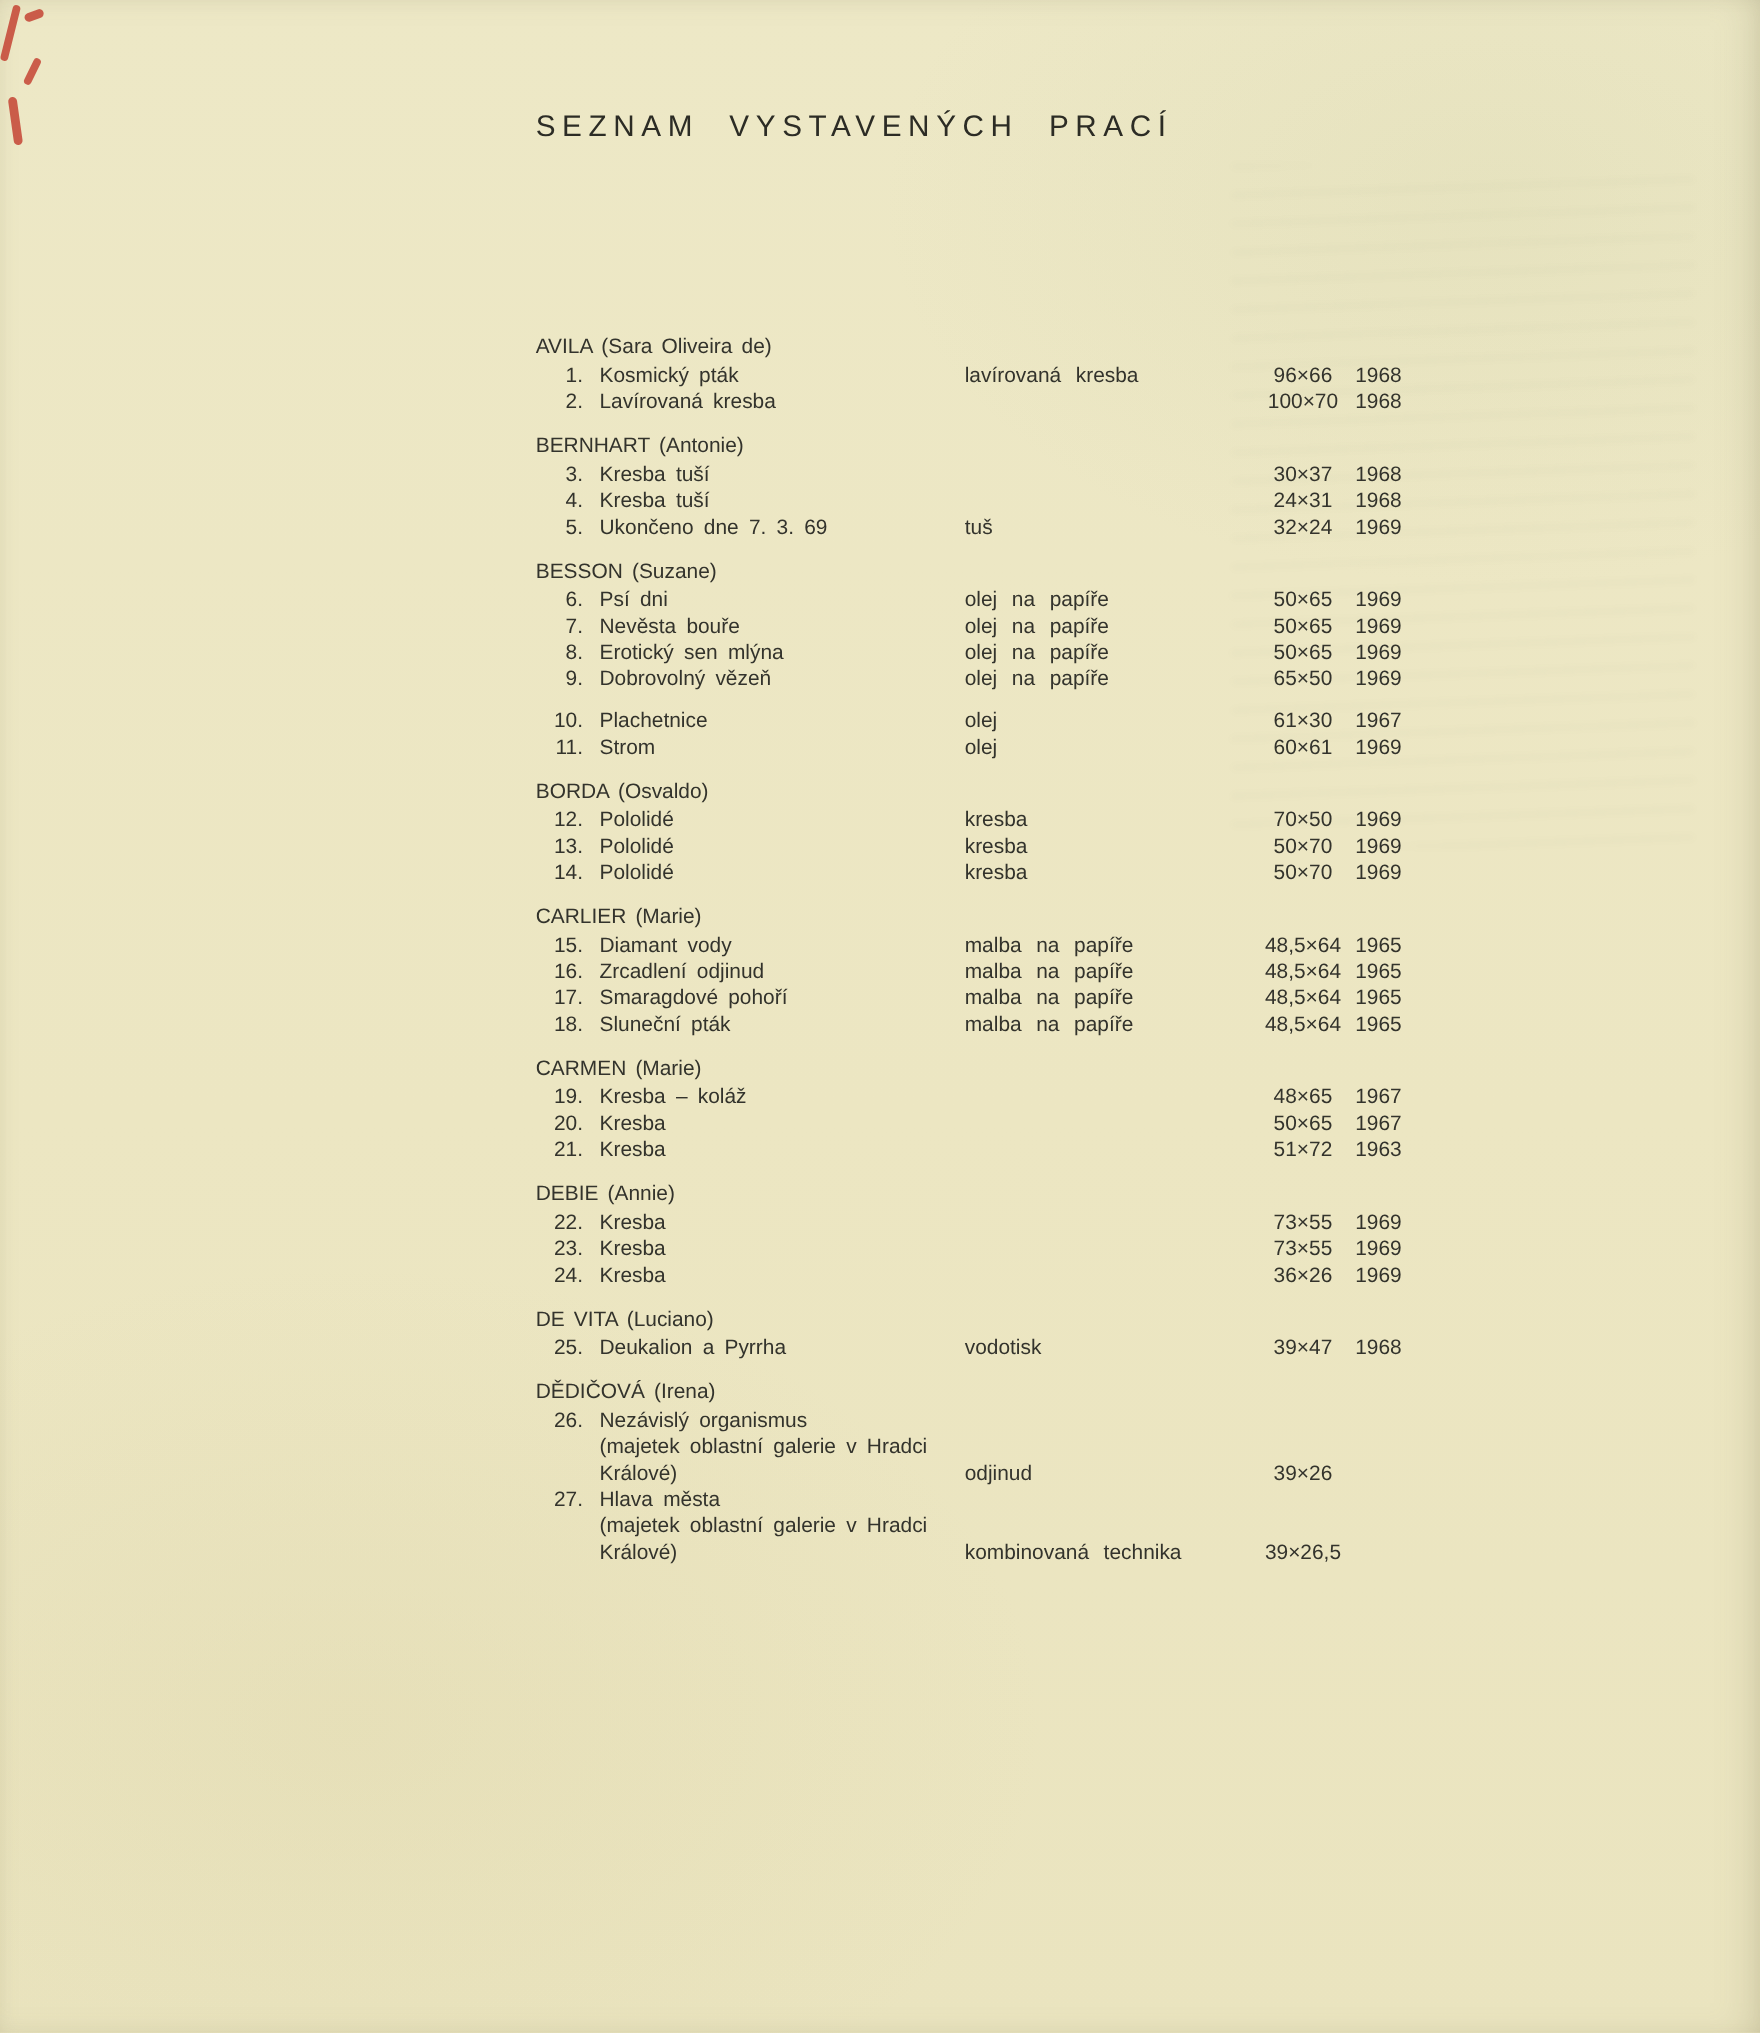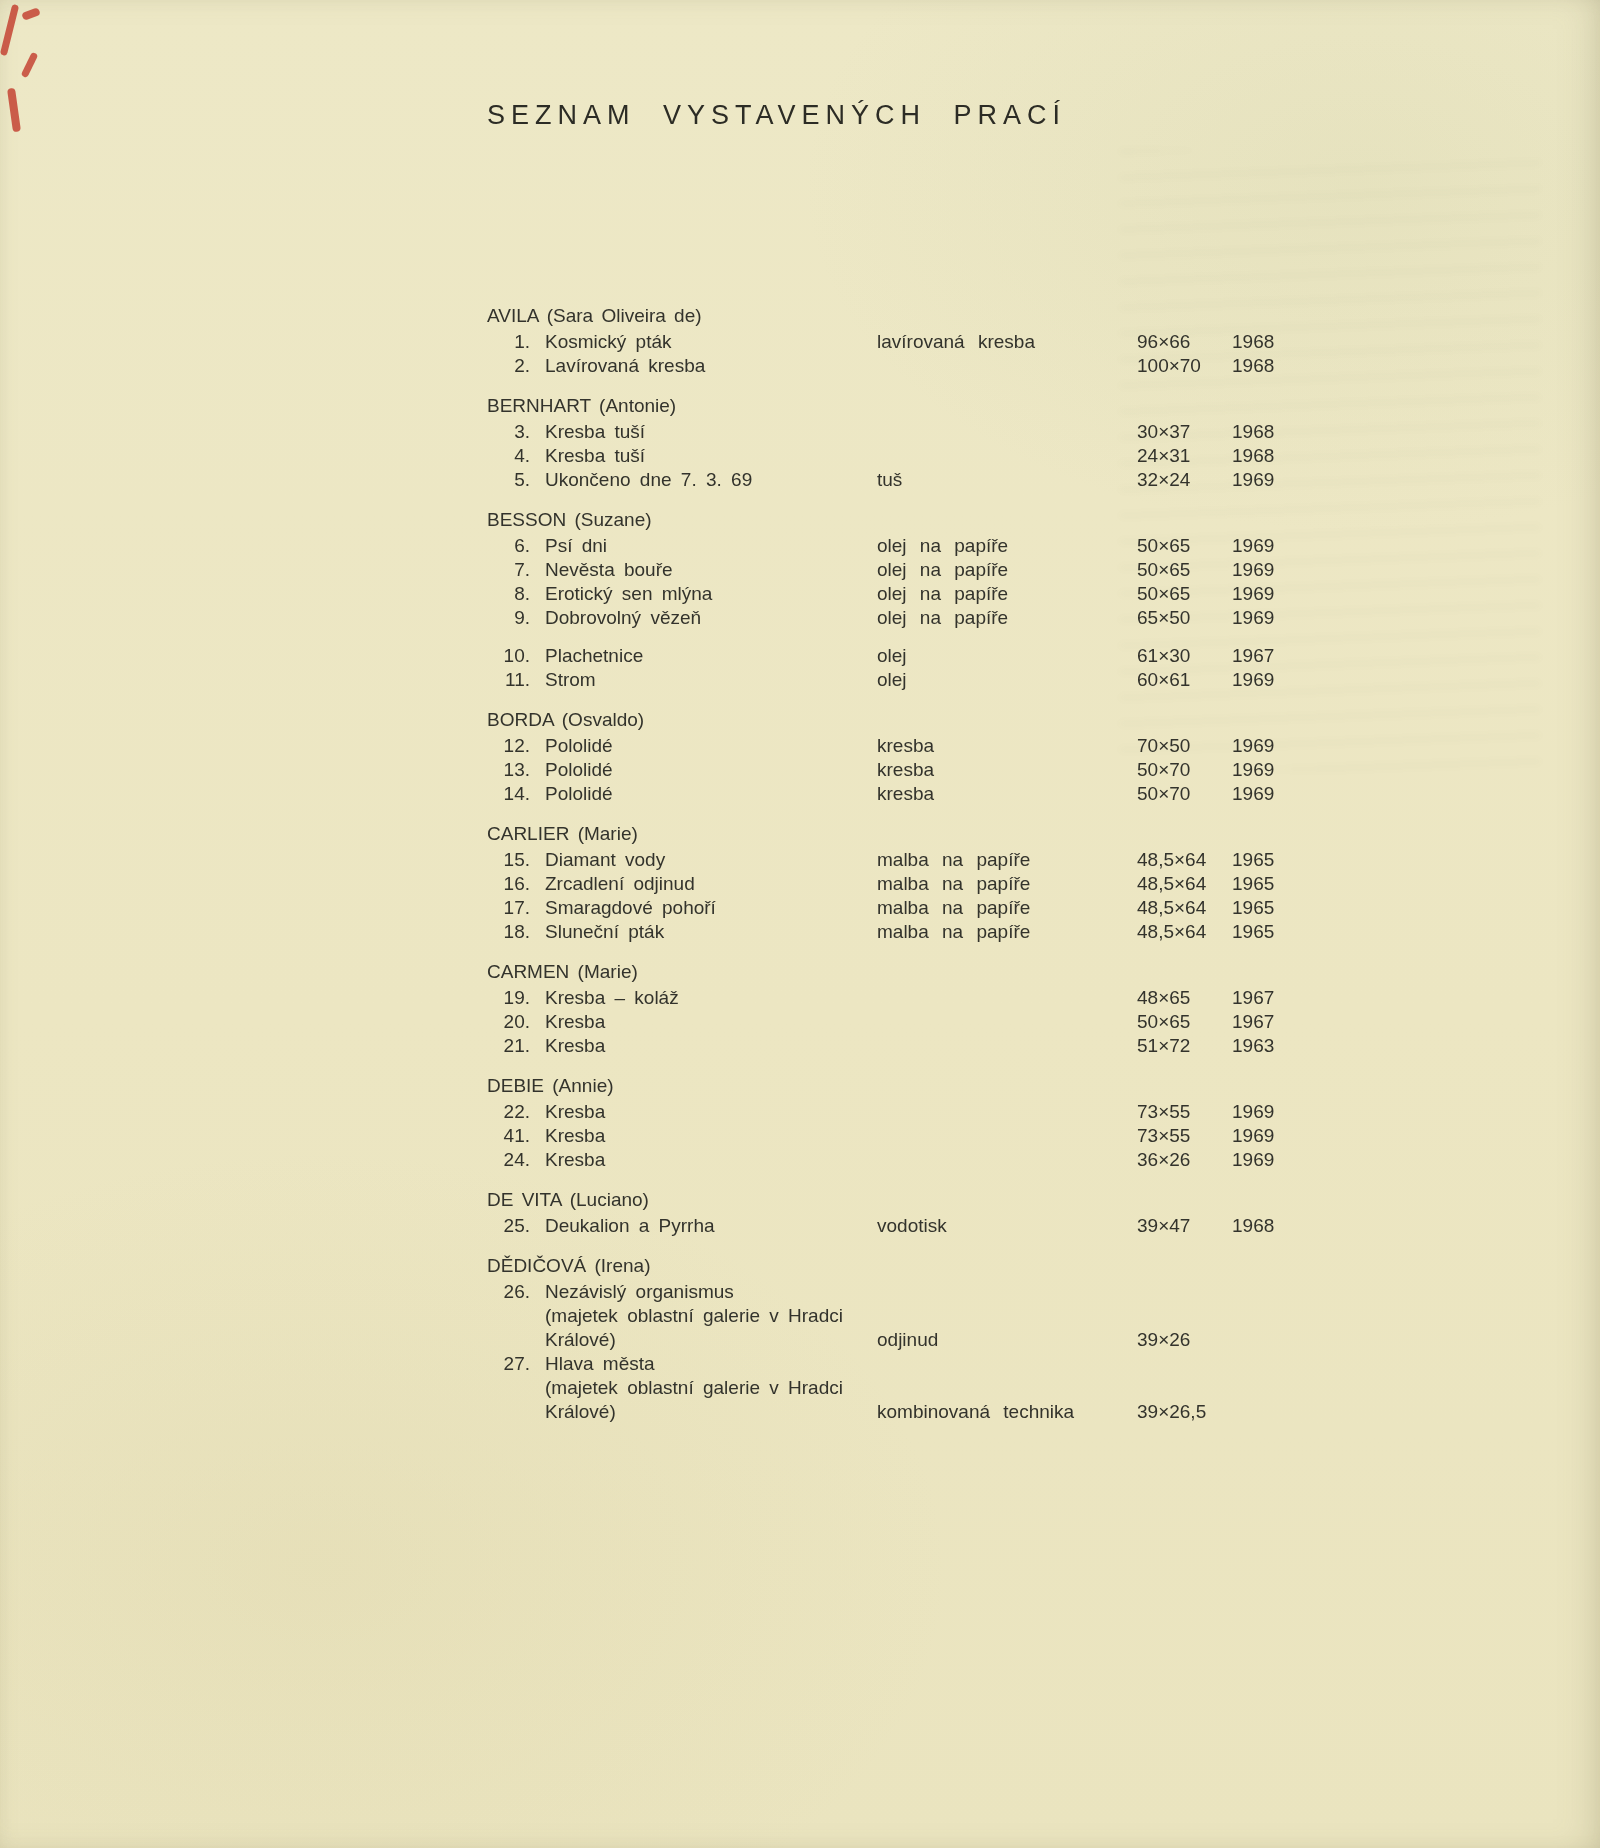--- a/index.html
+++ b/index.html
@@ -73,21 +73,21 @@
     white-space:pre-line;
     word-spacing:4px;
   }
   .tech {
     width:260px; flex:0 0 auto;
     word-spacing:8px;
     white-space:nowrap;
   }
   .size {
     width:95px; flex:0 0 auto;
-    text-align:left;
+    text-align:center;
     white-space:nowrap;
   }
   .year {
     width:58px; flex:0 0 auto;
     text-align:left;
     white-space:nowrap;
   }
 </style>
 </head>
 <body>
@@ -273,21 +273,21 @@
     <section class="group">
       <div class="artist">DEBIE (Annie)</div>
       <div class="row">
         <span class="num">22.</span>
         <span class="title">Kresba</span>
         <span class="tech"></span>
         <span class="size">73×55</span>
         <span class="year">1969</span>
       </div>
       <div class="row">
-        <span class="num">41.</span>
+        <span class="num">23.</span>
         <span class="title">Kresba</span>
         <span class="tech"></span>
         <span class="size">73×55</span>
         <span class="year">1969</span>
       </div>
       <div class="row">
         <span class="num">24.</span>
         <span class="title">Kresba</span>
         <span class="tech"></span>
         <span class="size">36×26</span>

